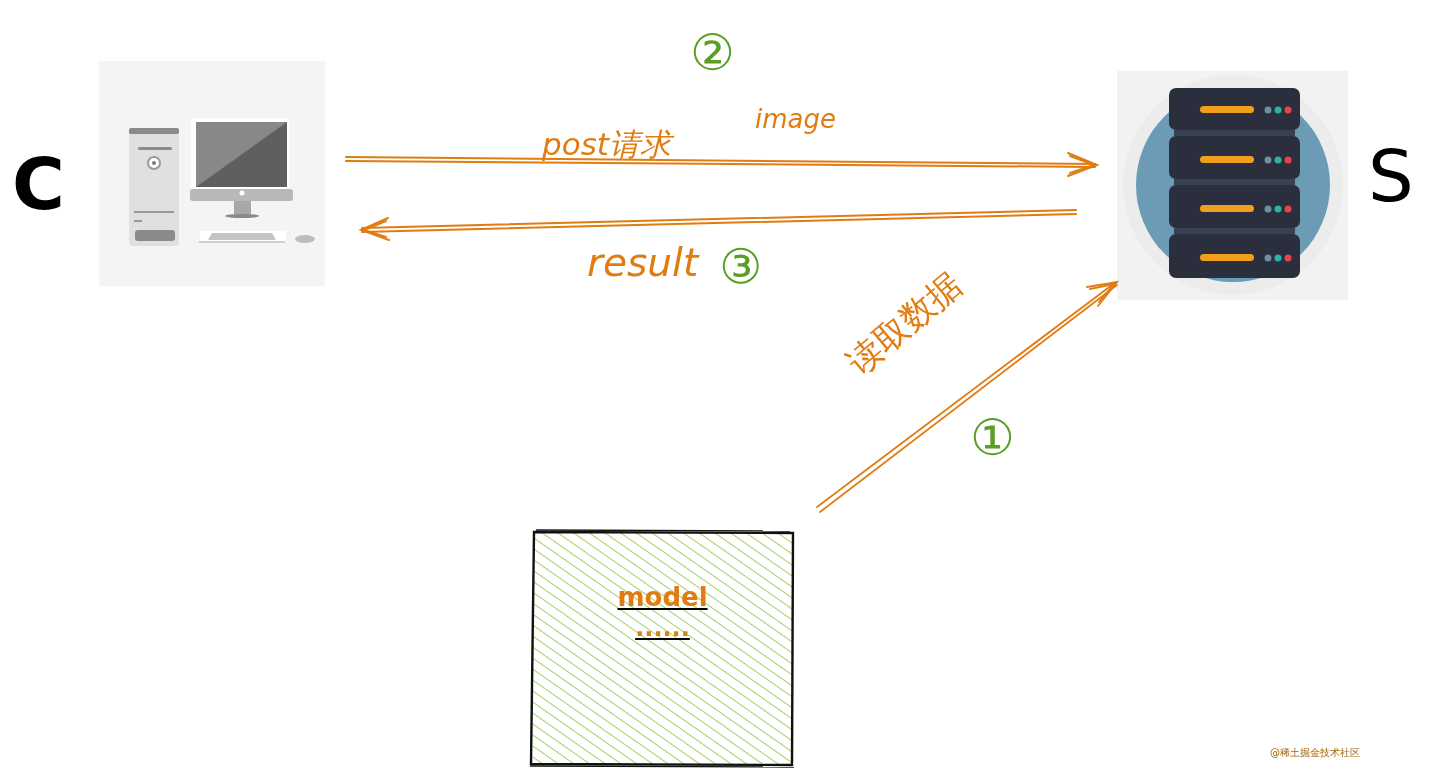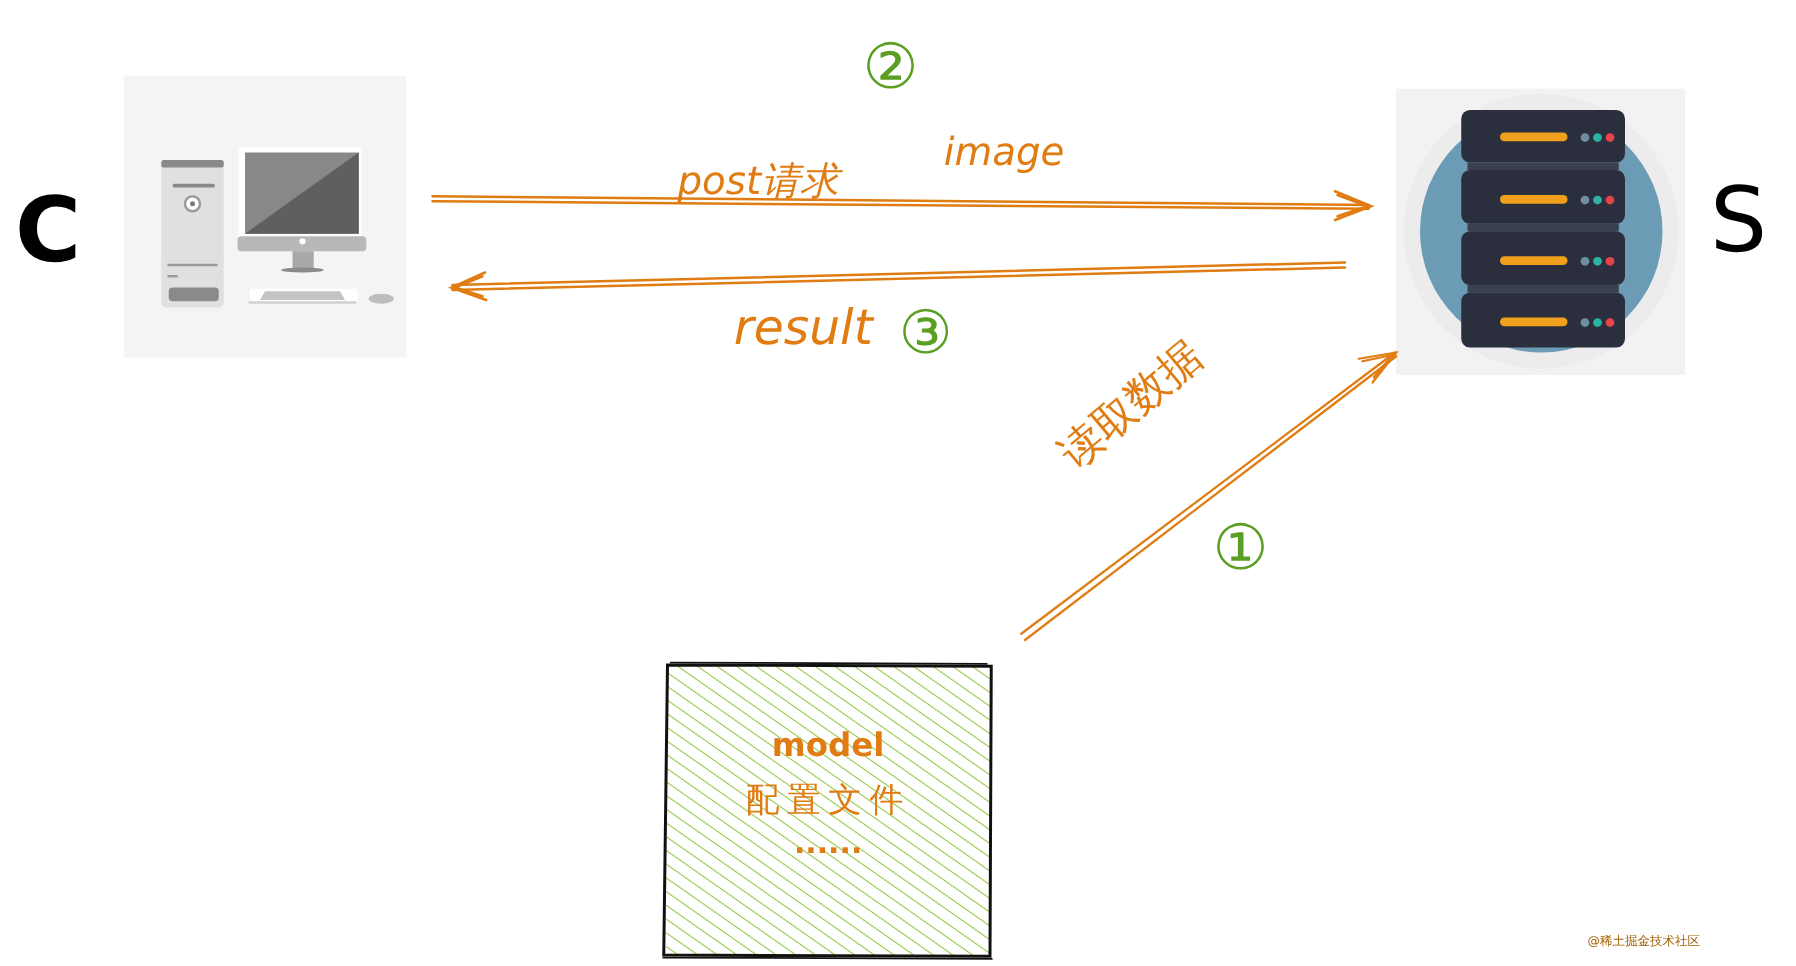--- a/index.html
+++ b/index.html
@@ -107,27 +107,26 @@
     <path d="M536,530 L790,531" stroke="#111" stroke-width="1.4" fill="none"></path>
     <path d="M530,766 L794,767" stroke="#111" stroke-width="1.4" fill="none"></path>
   </g>
 </svg>
 
 <div class="abs big-letter" style="left:12px; top:148px; font-size:72px; line-height:1;">C</div>
 <div class="abs big-letter" style="left:1368px; top:140px; font-size:72px; line-height:1; font-weight:normal;">S</div>
 
 <div class="abs step" style="left:690px; top:28px; font-size:50px; line-height:1;">②</div>
 <div class="abs hand" style="left:542px; top:108px; font-size:31px;margin-top:16px;">post请求</div>
-<div class="abs hand" style="left:755px; top:104px; font-size:31px;">image</div>
+<div class="abs hand" style="left:755px; top:104px; font-size:26px;">image</div>
 
 <div class="abs hand" style="left:587px; top:240px; font-size:39px;">result</div>
 <div class="abs step" style="left:719px; top:242px; font-size:48px; line-height:1;">③</div>
 
 <div class="abs hand" style="left:838px; top:350px; font-size:34px; transform: rotate(-40deg); transform-origin: left top; font-style: normal;">读取数据</div>
 <div class="abs step" style="left:970px; top:413px; font-size:50px; line-height:1;">①</div>
 
-<div class="abs" style="left:533px; top:582px; width:259px;">
+<div class="abs" style="left:533px; top:582px; width:259px;text-decoration:underline;">
   <div class="model-text hand" style="font-size:26px; font-style:normal; font-weight:bold;">model</div>
-  <div class="model-text" style="font-size:27px; margin-top:10px; letter-spacing:6px;">配置文件</div>
   <div class="model-text" style="font-size:24px; font-weight:bold; margin-top:2px;">......</div>
 </div>
 
 <div class="abs watermark" style="left:1270px; top:746px;">@稀土掘金技术社区</div>
 
 </body></html>

